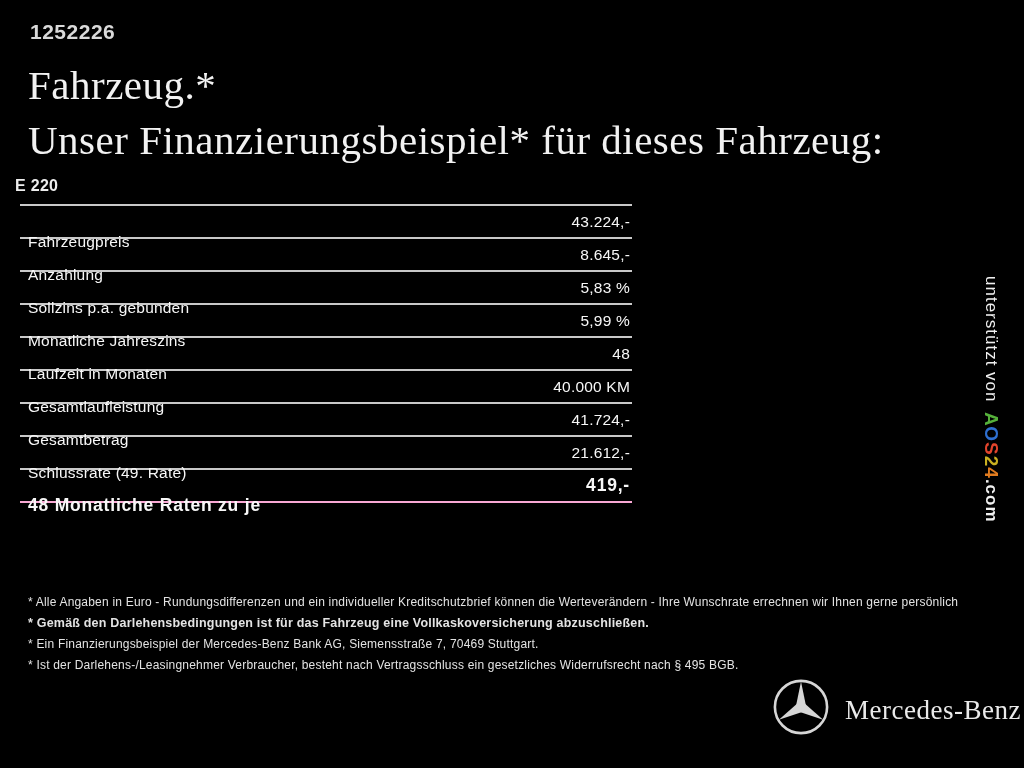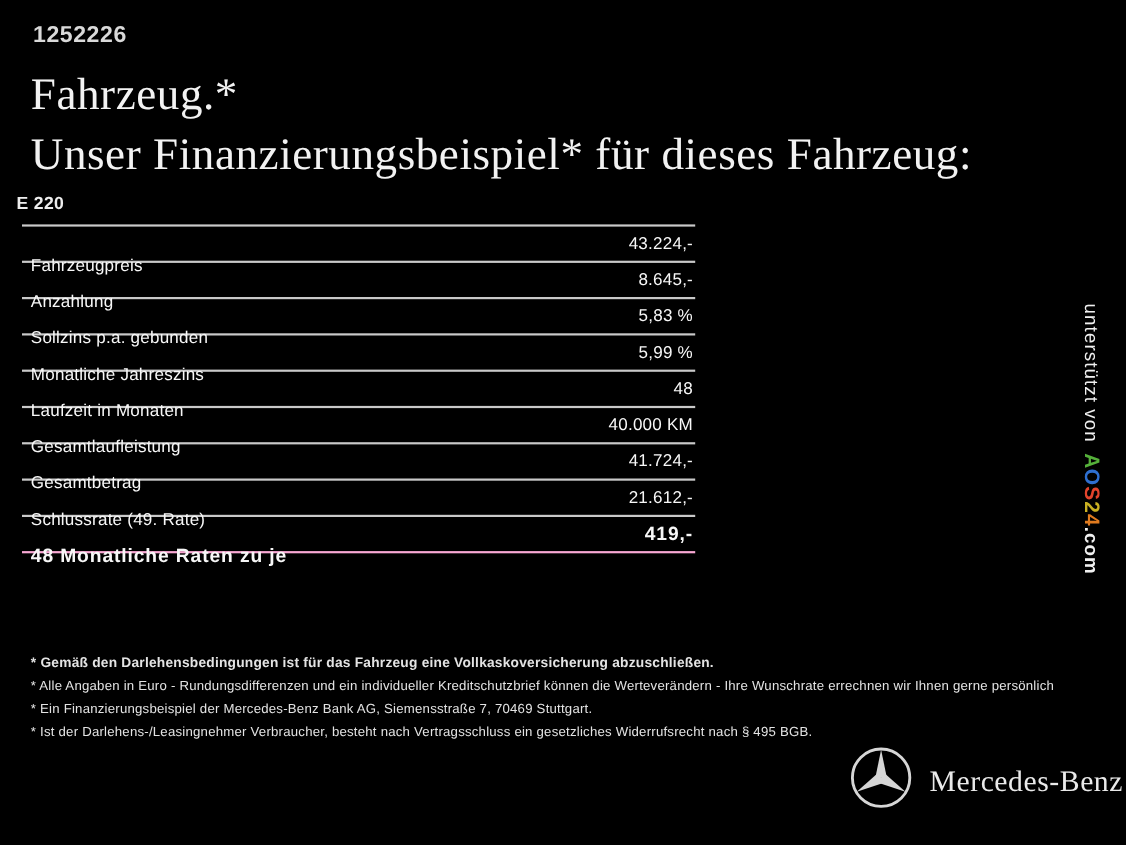--- a/index.html
+++ b/index.html
@@ -110,22 +110,22 @@
     <span class="fin-label">Schlussrate (49. Rate)</span>
     <span class="fin-value">21.612,-</span>
   </div>
   <div class="fin-row total">
     <span class="fin-label">48 Monatliche Raten zu je</span>
     <span class="fin-value">419,-</span>
   </div>
 </div>
 
 <div class="footnotes">
+  <div class="footnote">* Alle Angaben in Euro - Rundungsdifferenzen und ein individueller Kreditschutzbrief können die Werteverändern - Ihre Wunschrate errechnen wir Ihnen gerne persönlich</div>
   <div class="footnote bold">* Gemäß den Darlehensbedingungen ist für das Fahrzeug eine Vollkaskoversicherung abzuschließen.</div>
-  <div class="footnote">* Alle Angaben in Euro - Rundungsdifferenzen und ein individueller Kreditschutzbrief können die Werteverändern - Ihre Wunschrate errechnen wir Ihnen gerne persönlich</div>
   <div class="footnote">* Ein Finanzierungsbeispiel der Mercedes-Benz Bank AG, Siemensstraße 7, 70469 Stuttgart.</div>
   <div class="footnote">* Ist der Darlehens-/Leasingnehmer Verbraucher, besteht nach Vertragsschluss ein gesetzliches Widerrufsrecht nach § 495 BGB.</div>
 </div>
 
 <div class="vertical-brand">
   <span>unterstützt von</span><span class="brand-letter first" style="color: rgb(85, 176, 58);">A</span><span class="brand-letter" style="color: rgb(46, 111, 208);">O</span><span class="brand-letter" style="color: rgb(226, 68, 44);">S</span><span class="brand-letter" style="color: rgb(201, 176, 33);">2</span><span class="brand-letter" style="color: rgb(224, 123, 31);">4</span><span class="brand-suffix">.com</span>
 </div>
 
 <div class="mb-logo">
   <svg viewBox="0 0 100 100" width="58" height="58" aria-hidden="true">

